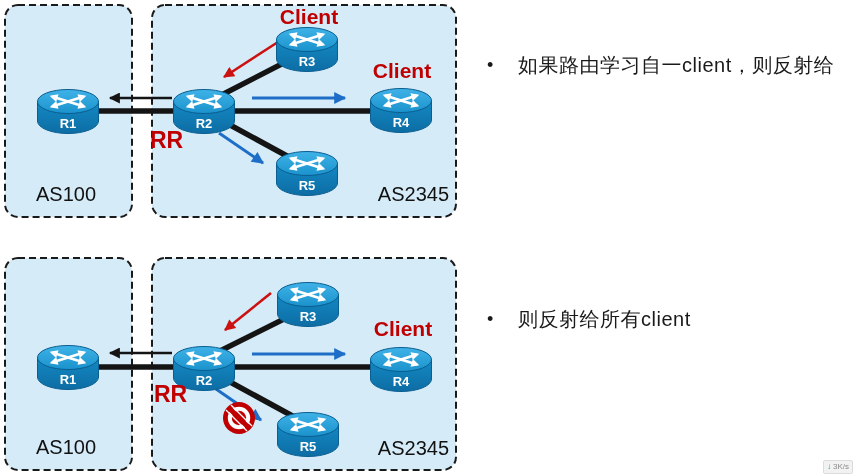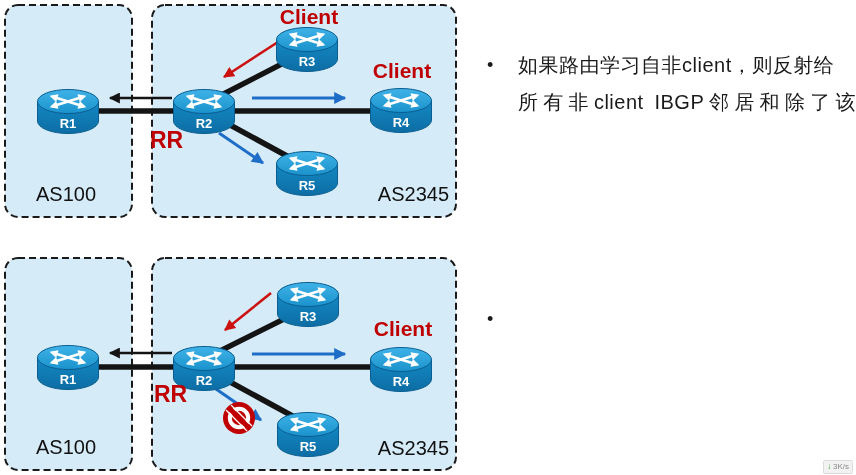--- a/index.html
+++ b/index.html
@@ -158,28 +158,28 @@
       <text class="role" x="403" y="336">Client</text>
       <text class="rr-label" x="154" y="402">RR</text>
       <text class="as-label" x="36" y="454">AS100</text>
       <text class="as-label" x="449" y="455" text-anchor="end">AS2345</text>
     </g>
   </svg>
 
   <div class="bullet" style="top:47px;">
     <span class="dot">•</span>
     <div class="lines">
-      <div>如果路由学习自非client，则反射给</div>
-      <div class="just">所有非client  IBGP邻居和除了该</div>
+      <div>如果路由学习自一client，则反射给</div>
     </div>
   </div>
 
   <div class="bullet" style="top:301px;">
     <span class="dot">•</span>
     <div class="lines">
+      <div>则反射给所有client</div>
     </div>
   </div>
 
   <div class="overlay">
     <span class="dl">↓</span>
     <span>3K/s</span>
   </div>
 
 </div>
 

